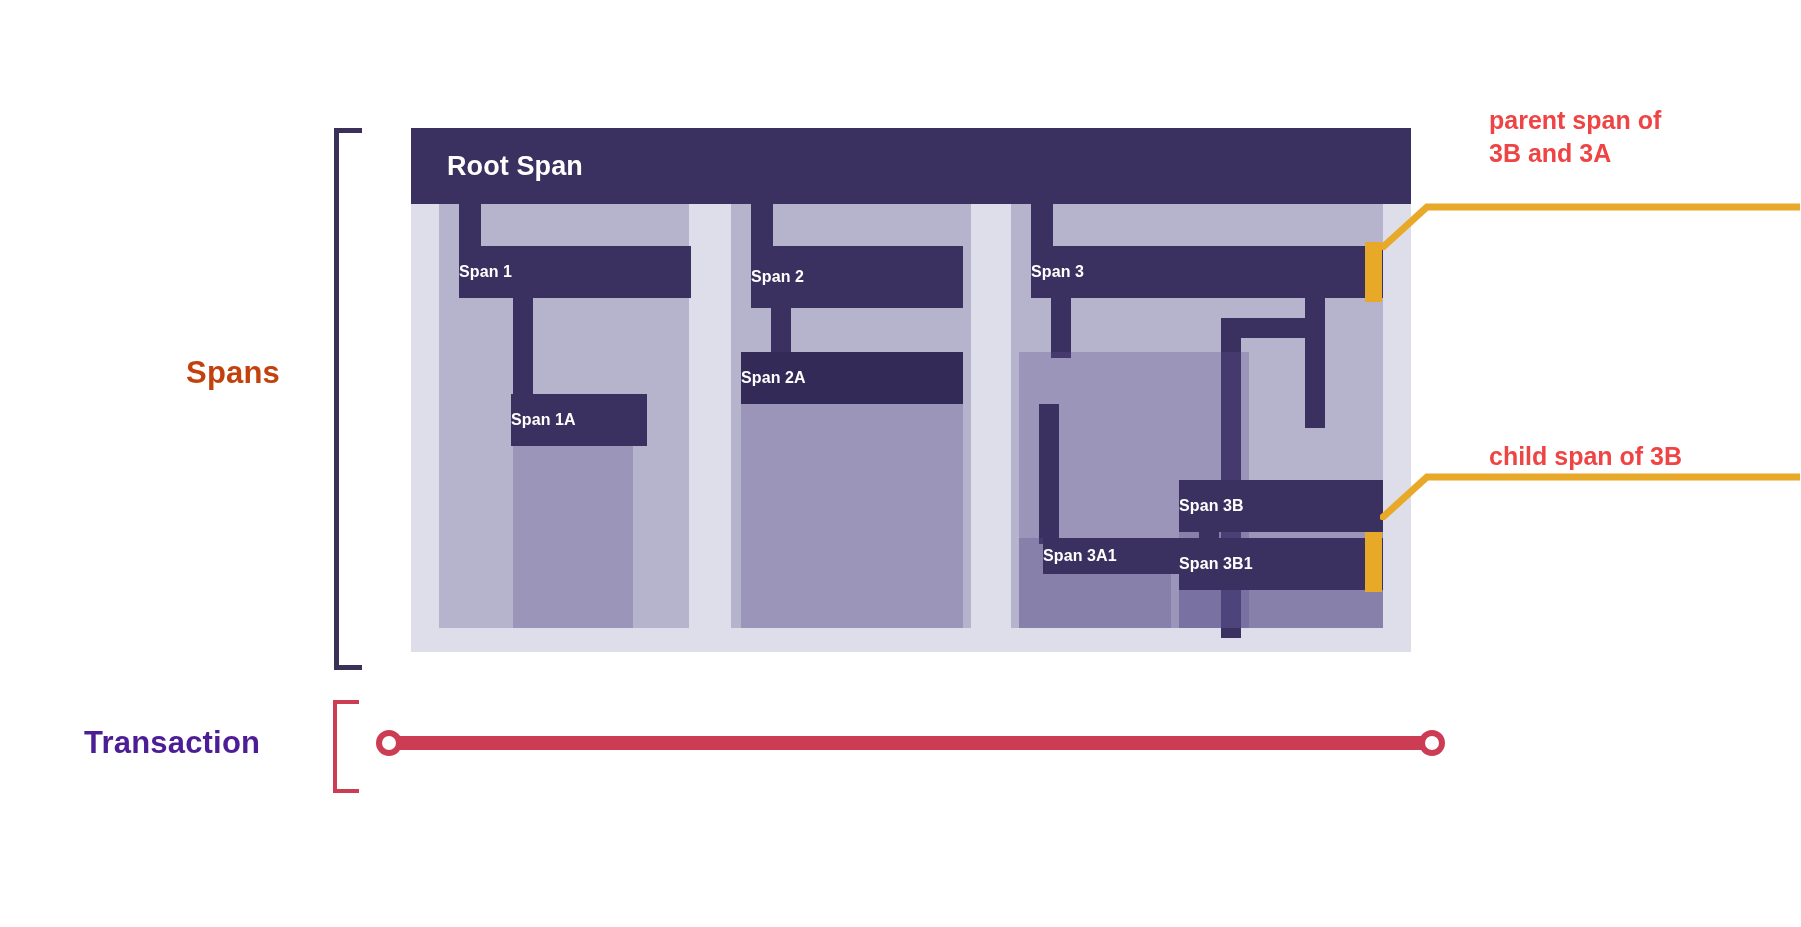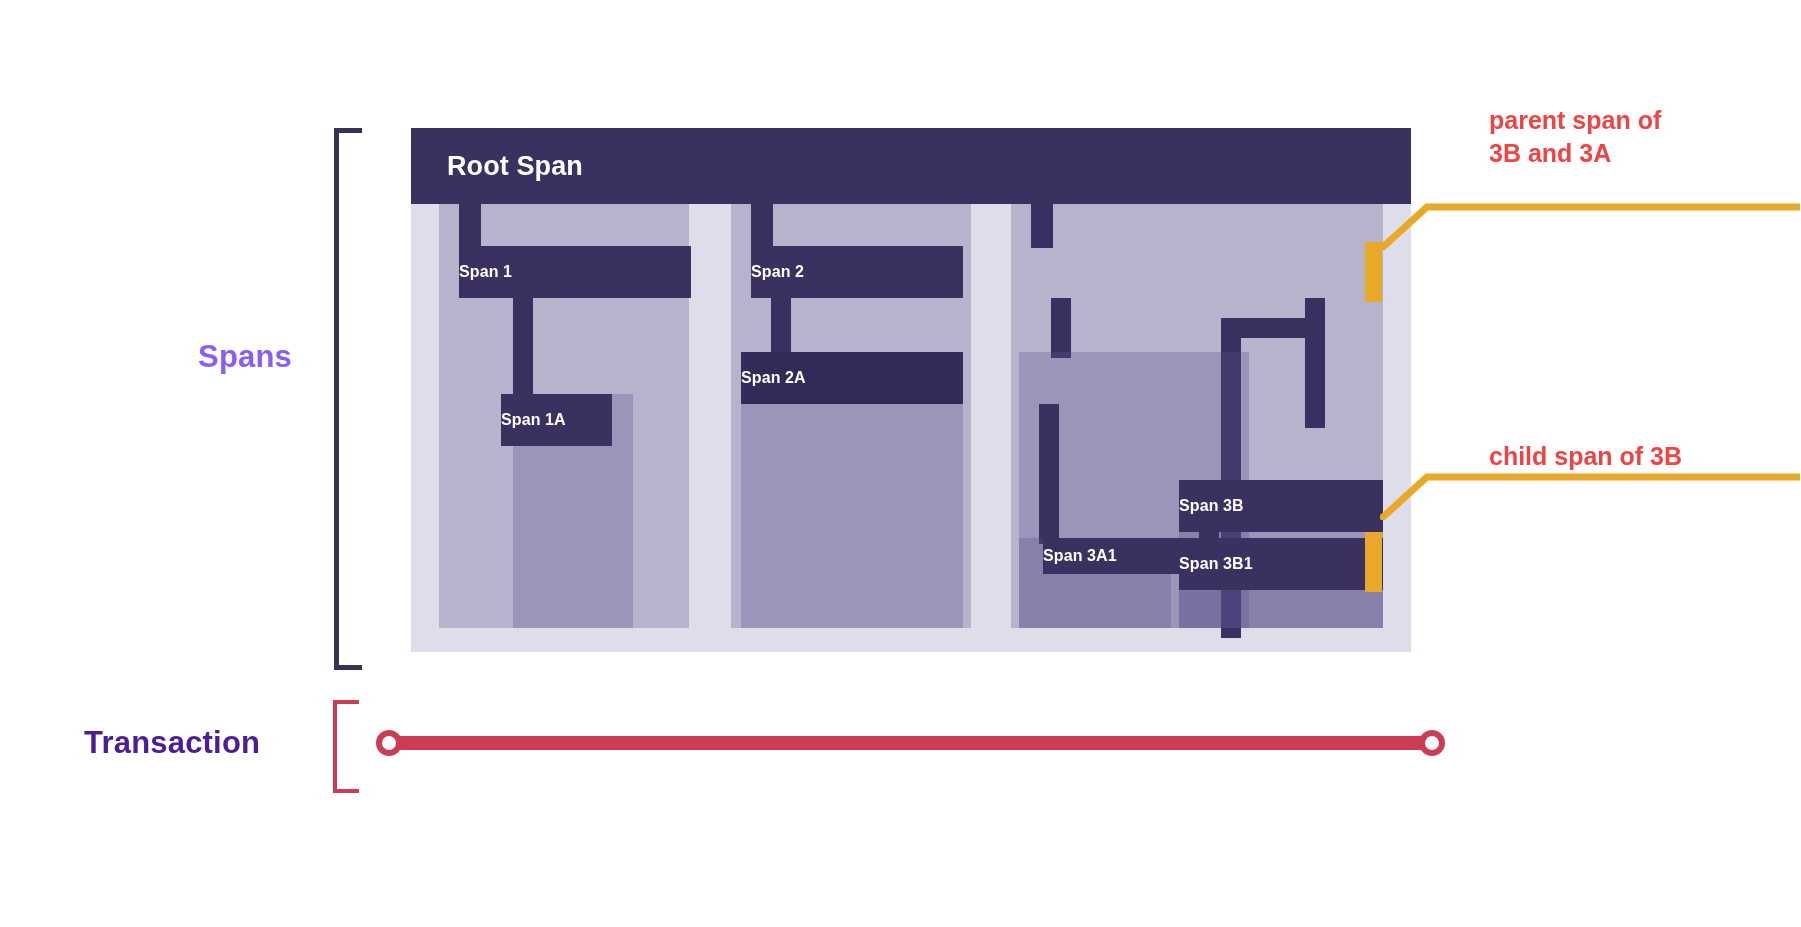--- a/index.html
+++ b/index.html
@@ -20,24 +20,23 @@
   }
   .abs { position: absolute; }
 
   
   .side-label {
     font-weight: bold;
     letter-spacing: .2px;
     white-space: nowrap;
   }
   #spans-label {
-    left: 186px; top: 339px;
+    left: 186px; top: 355px;
     font-size: 31px;
-    color: #8b5cf6;
-    margin-left: 12px;
+    color: #c2410c;
   }
   #transaction-label {
     left: 84px; top: 725px;
     font-size: 31px;
     color: #4c1d95;
   }
 
   
   .bracket {
     border-style: solid;
@@ -151,38 +150,39 @@
     <div class="abs bar" style="left:48px; top:76px; width:232px; height:0;"></div>
 
     <div class="abs bar" style="left:48px; top:96px; width:232px; height:0;"></div>
 
     <div class="abs bar" style="left:48px; top:118px; width:232px; height:52px;">Span 1</div>
 
     <div class="abs conn" style="left:102px; top:170px; width:20px; height:140px;"></div>
 
     <div class="abs well2" style="left:102px; top:266px; width:120px; height:234px;"></div>
 
-    <div class="abs bar" style="left:90px; top:266px; width:111px; height:52px;">Span 1A</div>
+    <div class="abs bar" style="left:100px; top:266px; width:136px; height:52px;">Span 1A</div>
 
     <div class="abs well" style="left:320px; top:76px; width:240px; height:424px;"></div>
 
     <div class="abs conn" style="left:340px; top:76px; width:22px; height:44px;"></div>
 
-    <div class="abs bar" style="left:340px; top:118px; width:212px; height:52px;">Span 2</div>
+    <div class="abs bar" style="left:340px; top:118px; width:212px; height:62px;">Span 2</div>
 
     <div class="abs conn" style="left:360px; top:170px; width:20px; height:60px;"></div>
 
     <div class="abs well2" style="left:330px; top:224px; width:222px; height:276px;"></div>
 
     <div class="abs bar deep" style="left:330px; top:224px; width:222px; height:52px;">Span 2A</div>
 
     <div class="abs well" style="left:600px; top:76px; width:372px; height:424px;"></div>
 
     <div class="abs conn" style="left:620px; top:76px; width:22px; height:44px;"></div>
 
+    <div class="abs bar" style="left:620px; top:118px; width:352px; height:52px;">Span 3</div>
 
     <div class="abs marker" style="left:954px; top:114px; width:17px; height:60px;"></div>
 
     <div class="abs conn" style="left:640px; top:170px; width:20px; height:60px;"></div>
 
     <div class="abs conn" style="left:894px; top:170px; width:20px; height:130px;"></div>
     <div class="abs conn" style="left:810px; top:190px; width:104px; height:20px;"></div>
     <div class="abs conn" style="left:810px; top:190px; width:20px; height:320px;"></div>
 
     <div class="abs well2" style="left:608px; top:224px; width:230px; height:276px;"></div>

